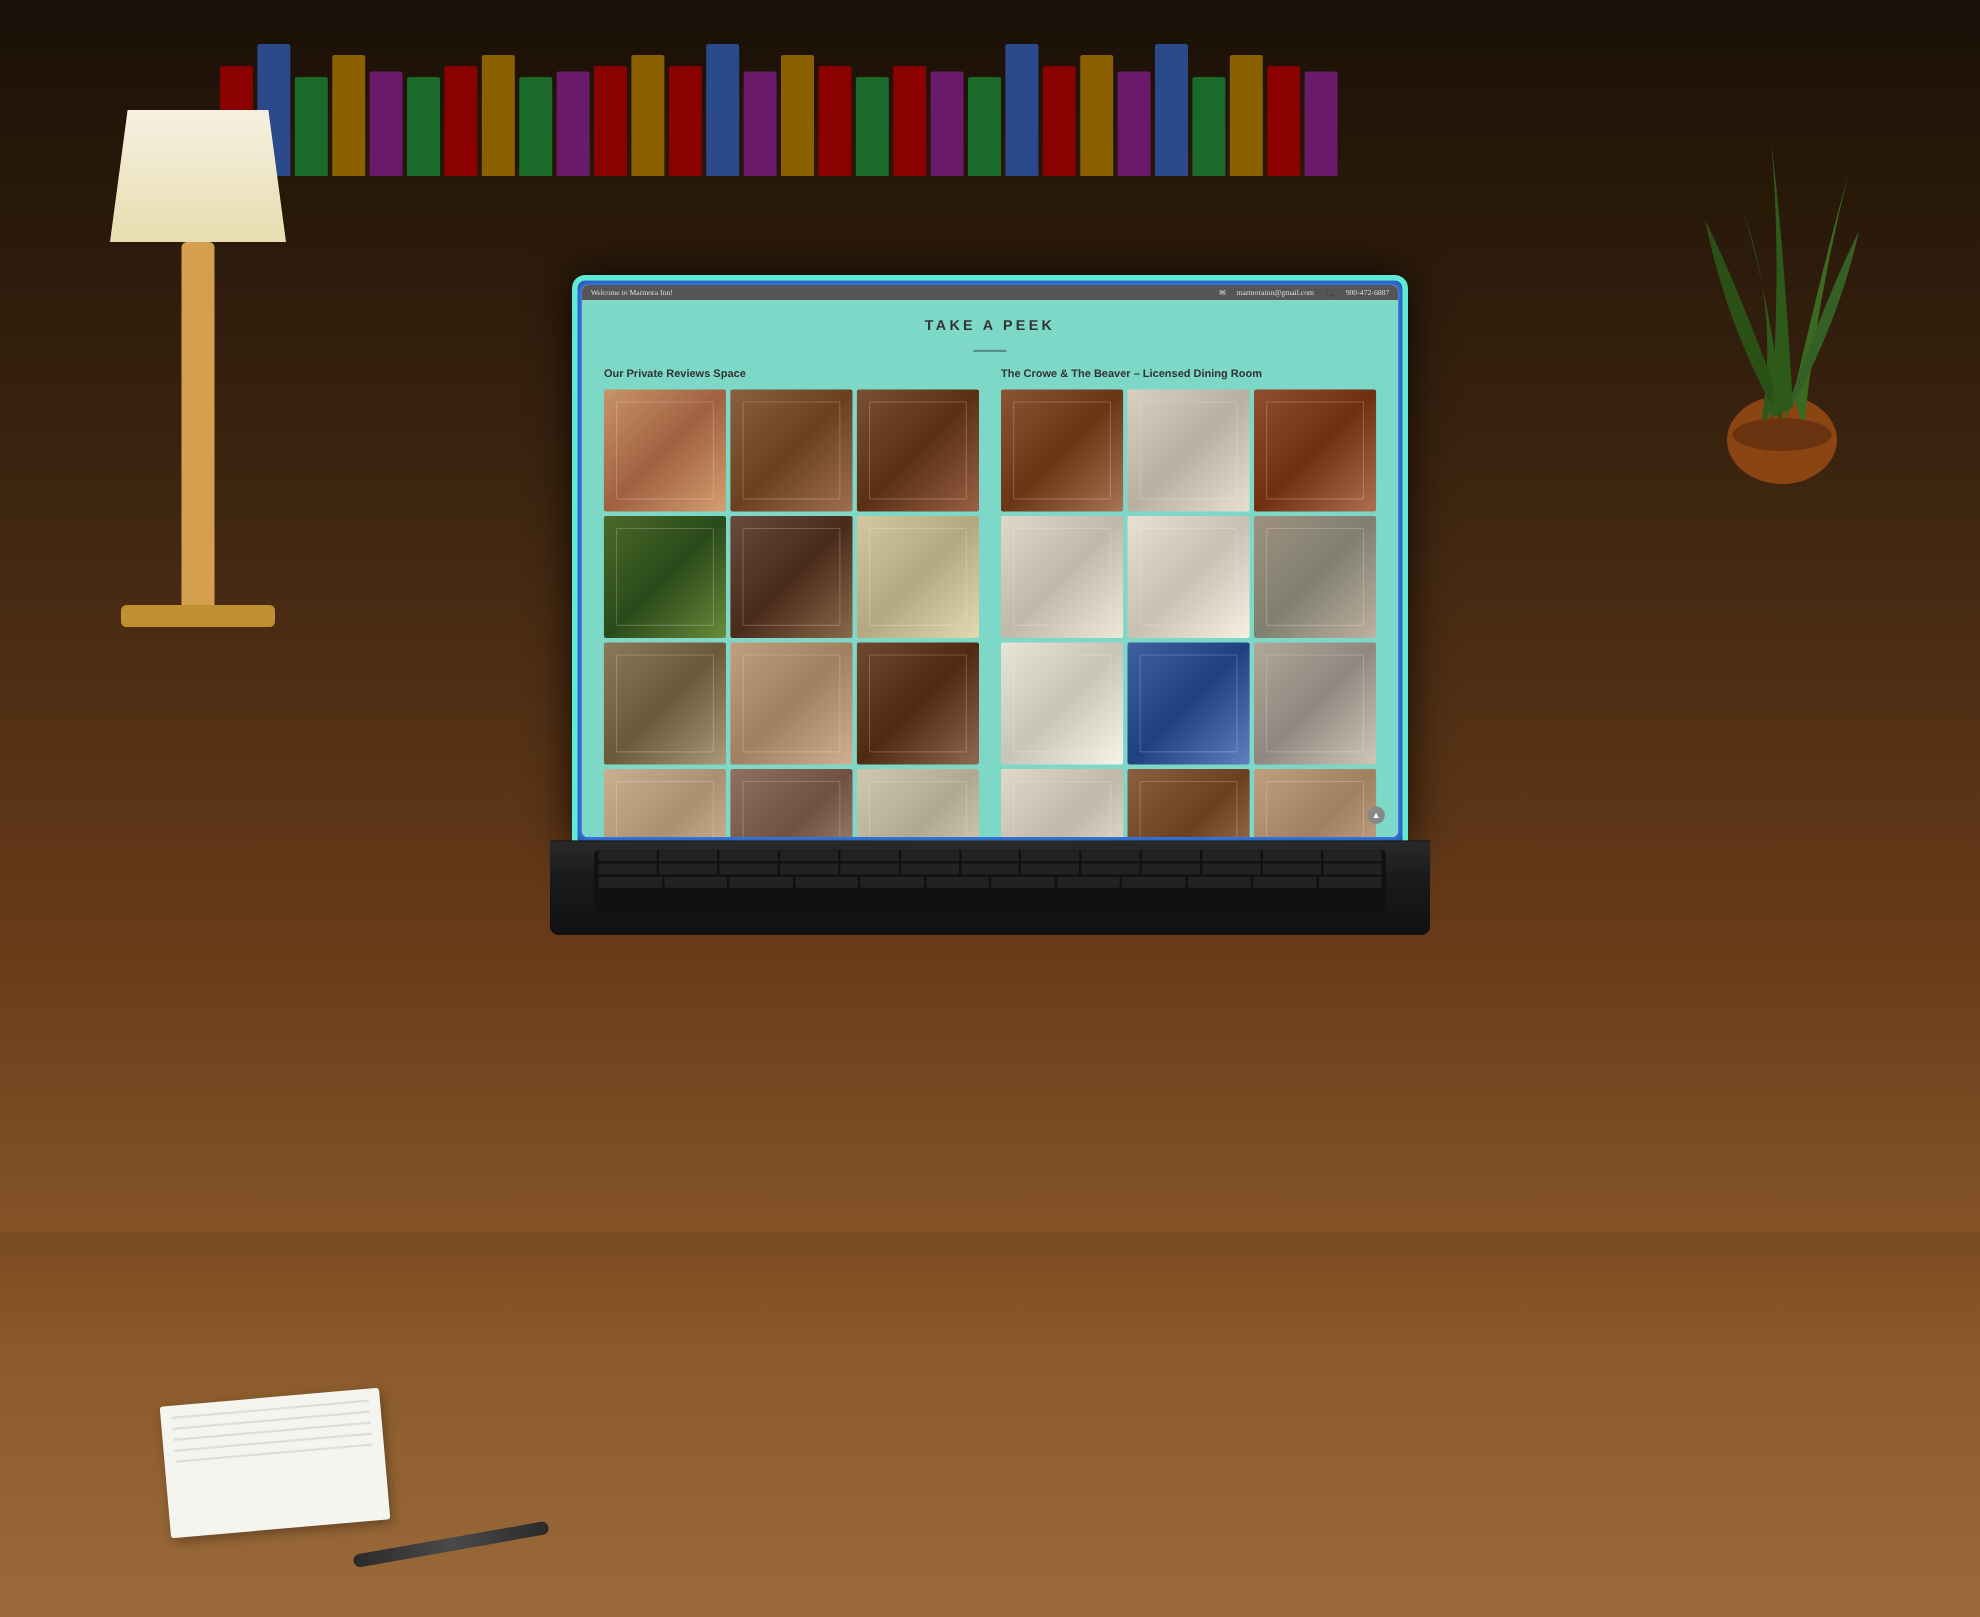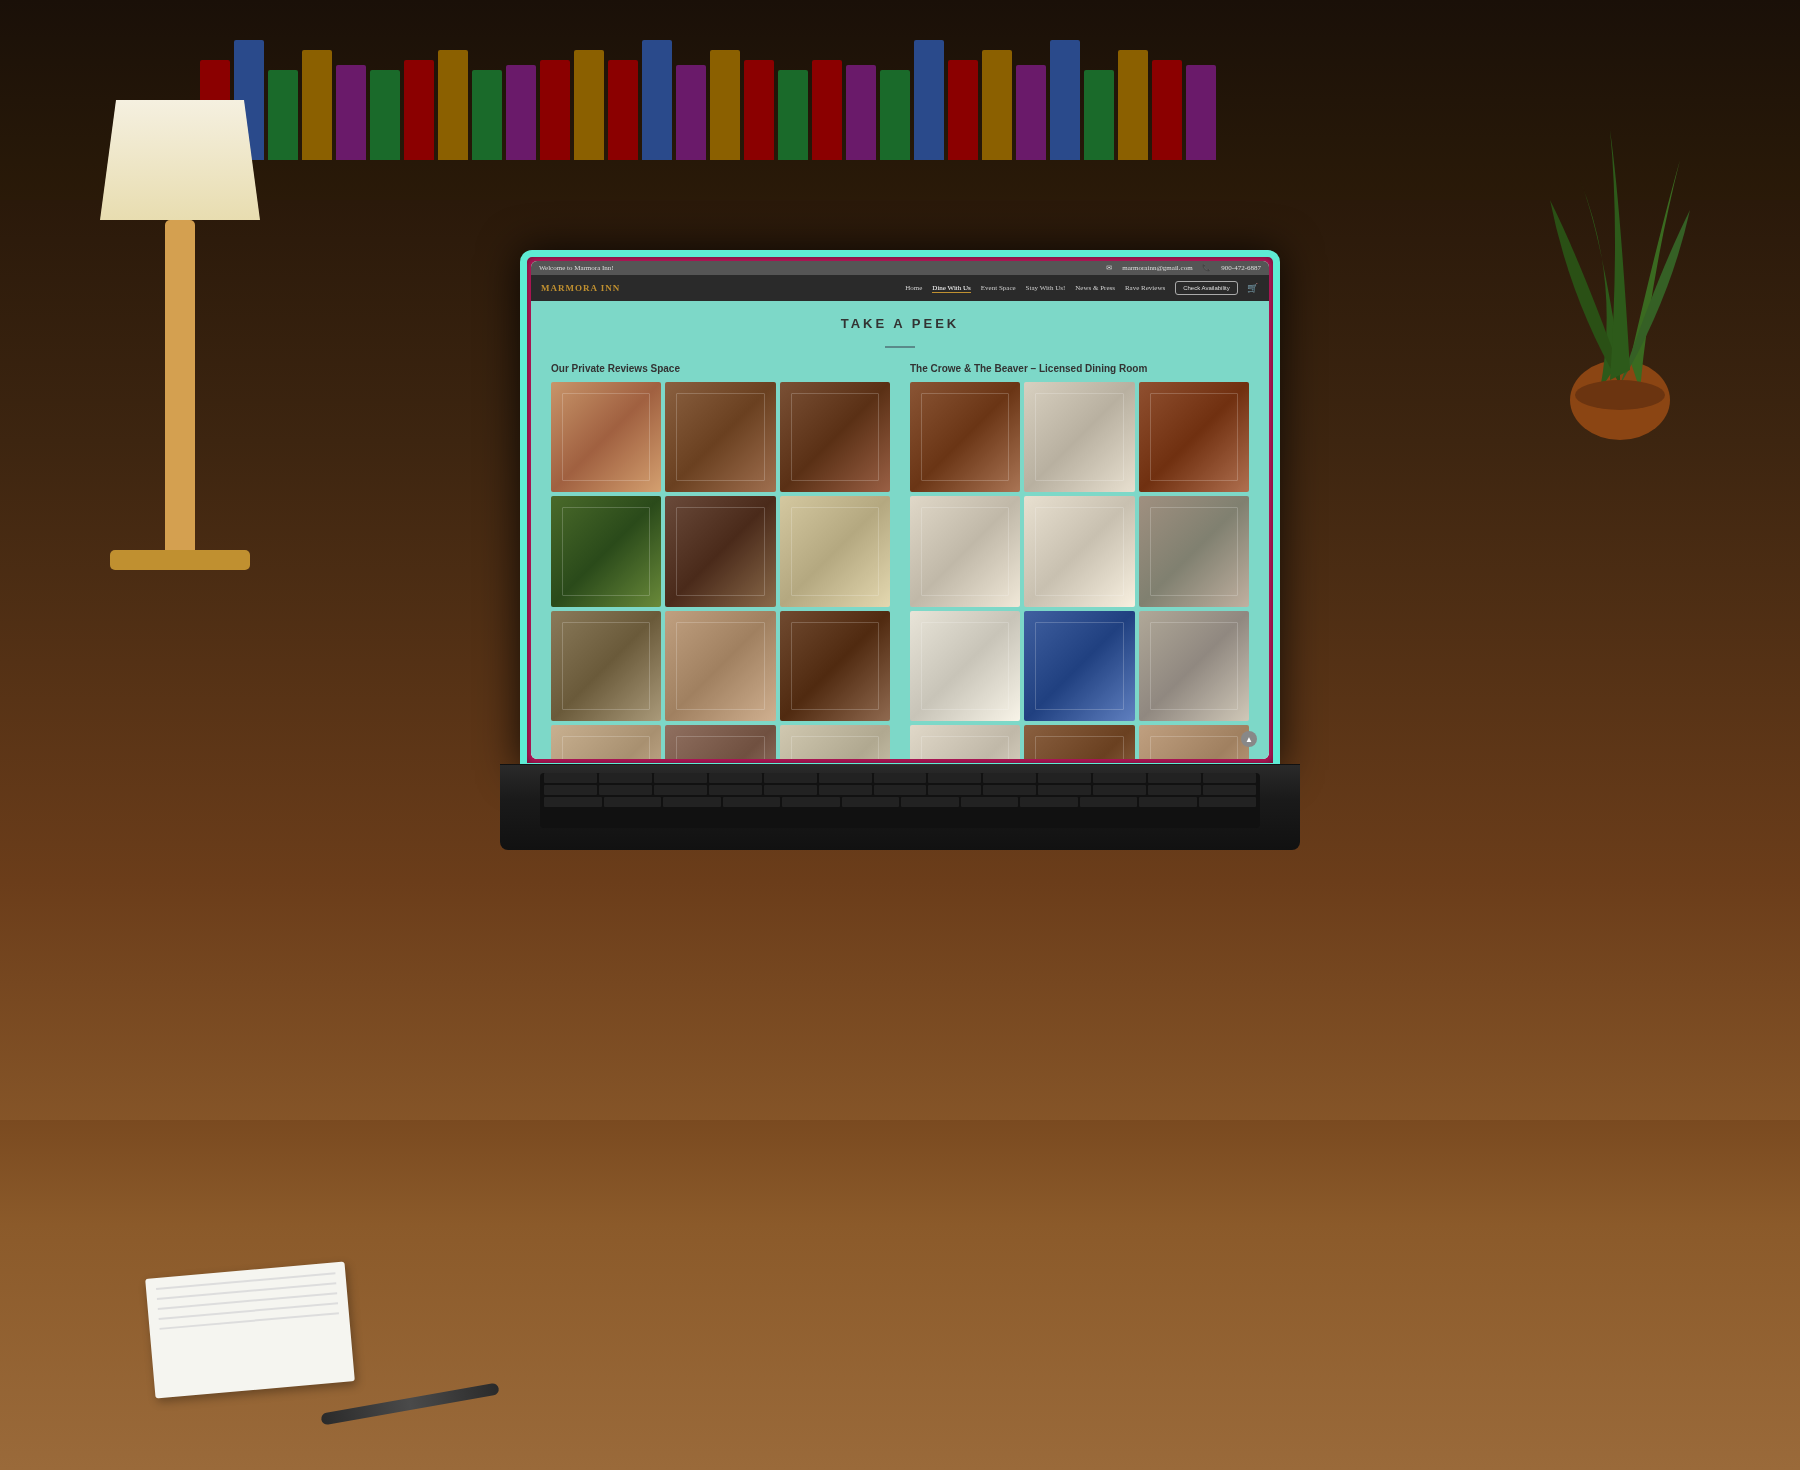--- a/index.html
+++ b/index.html
@@ -117,23 +117,23 @@
       width: 800px;
       height: 600px;
     }
 
     .laptop-screen-wrapper {
       position: absolute;
       top: 0;
       left: 20px;
       right: 20px;
       bottom: 80px;
-      background: #be185d;
+      background: #3b82f6;
       border-radius: 12px 12px 0 0;
-      border: 7px solid #5eead4;
+      border: 5px solid #5eead4;
       padding: 4px;
       box-shadow: 0 0 40px rgba(0,0,0,0.8), inset 0 0 10px rgba(0,0,0,0.5);
     }
 
     .laptop-screen {
       width: 100%;
       height: 100%;
       background: #fff;
       border-radius: 6px;
       overflow: hidden;
@@ -484,33 +484,20 @@
         <div class="top-bar">
           <span>Welcome to Marmora Inn!</span>
           <div style="display:flex;gap:10px;align-items:center;">
             <span>✉</span>
             <span>marmorainn@gmail.com</span>
             <span>📞</span>
             <span>900-472-6887</span>
           </div>
         </div>
 
-        <div class="nav-bar">
-          <div class="nav-logo">MARMORA INN</div>
-          <div class="nav-links">
-            <a class="nav-link">Home</a>
-            <a class="nav-link active">Dine With Us</a>
-            <a class="nav-link">Event Space</a>
-            <a class="nav-link">Stay With Us!</a>
-            <a class="nav-link">News &amp; Press</a>
-            <a class="nav-link">Rave Reviews</a>
-            <button class="nav-btn">Check Availability</button>
-            <span class="cart-icon">🛒</span>
-          </div>
-        </div>
 
         <div class="main-content" style="position:relative;">
           <div class="section-title">TAKE A PEEK</div>
           <div class="section-underline"></div>
 
           <div class="galleries-container">
 
             <div class="gallery-section">
               <div class="gallery-title">Our Private Reviews Space</div>
               <div class="photo-grid">

